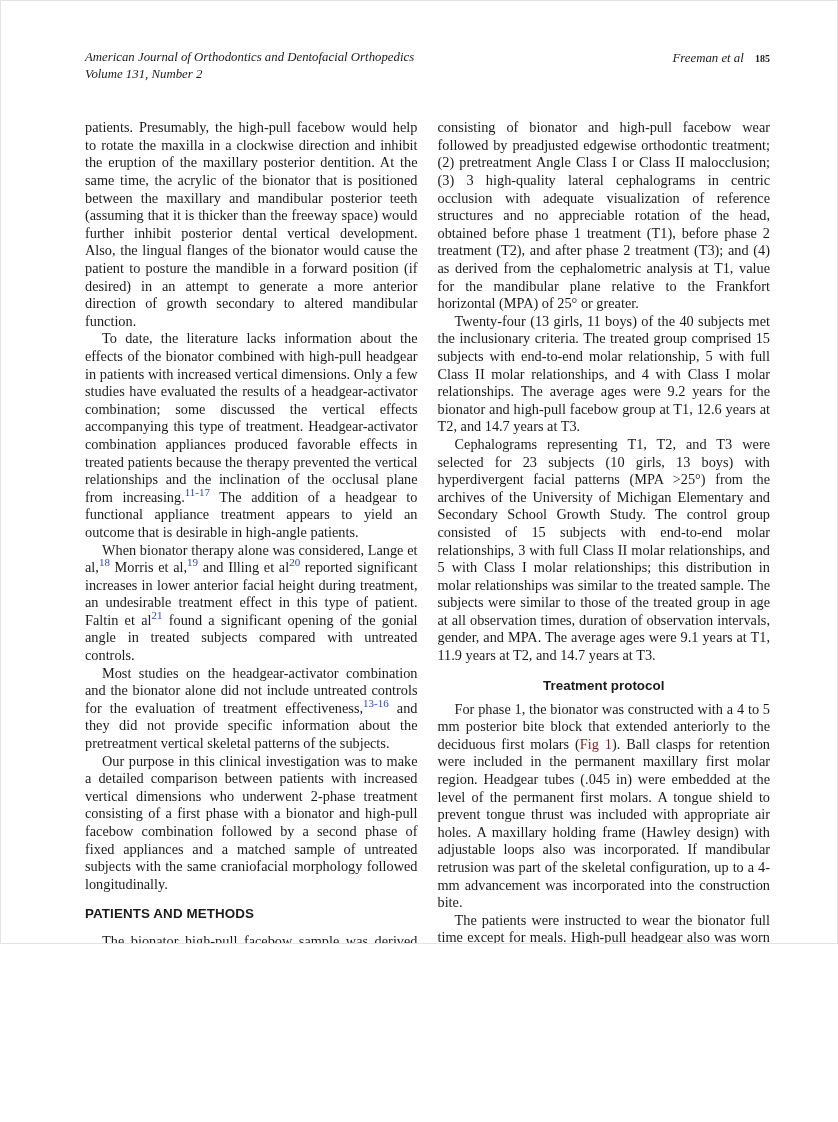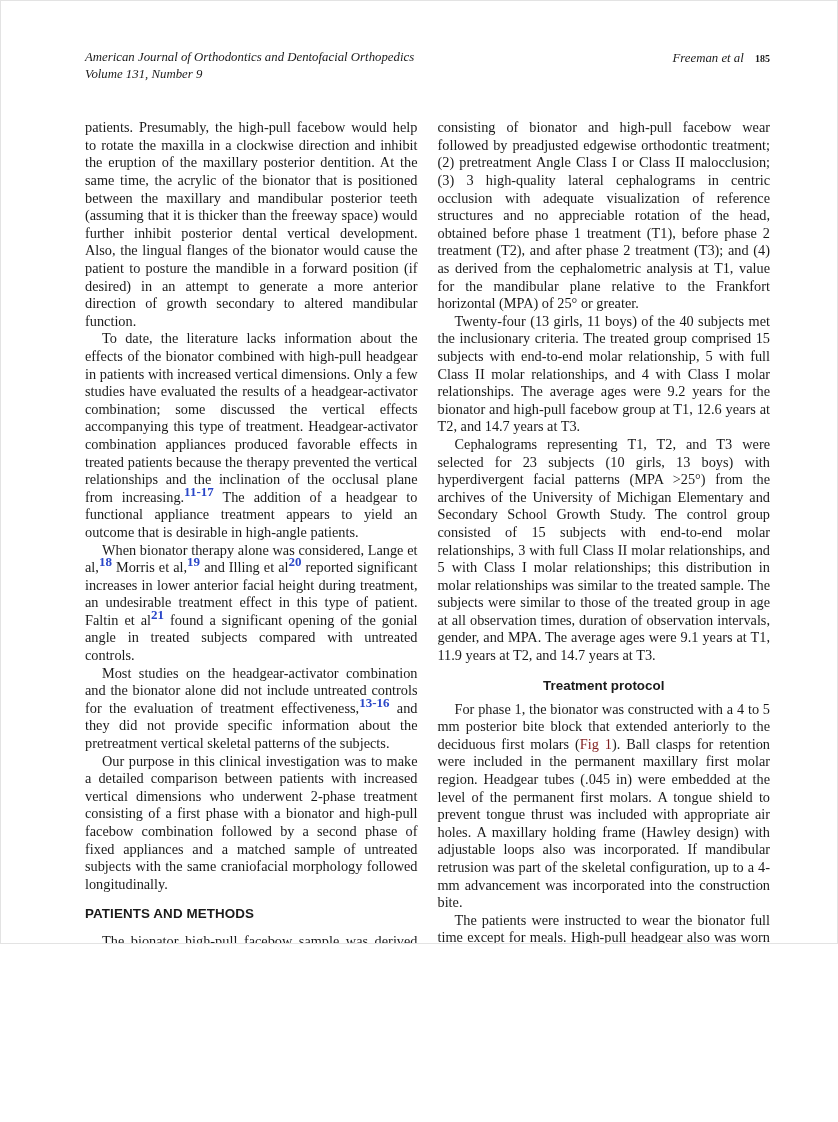--- a/index.html
+++ b/index.html
@@ -71,38 +71,37 @@
   }
   .sub-heading {
     font-family: "Liberation Sans", sans-serif;
     font-size: 13.4px;
     font-weight: bold;
     margin: 13px 0 8px 0;
     text-align: center;
   }
   sup.cite {
     color: #2946c8;
-    font-size: 13px;
+    font-size: 11px;
     line-height: 0;
     cursor: pointer;
-    font-weight: bold;
   }
   .figlink {
     color: #7f1d1d;
     cursor: pointer;
   }
 </style>
 </head>
 <body>
 
 <div class="page">
   <header class="running-head">
     <div class="left">
       <div>American Journal of Orthodontics and Dentofacial Orthopedics</div>
-      <div>Volume 131, Number 9</div>
+      <div>Volume 131, Number 2</div>
     </div>
     <div class="right">
       <span class="authors">Freeman et al</span>
       <span class="pagenum">185</span>
     </div>
   </header>
 
   <main class="columns">
     <section class="col">
         <p class="para">patients. Presumably, the high-pull facebow would help to rotate the maxilla in a clockwise direction and inhibit the eruption of the maxillary posterior dentition. At the same time, the acrylic of the bionator that is positioned between the maxillary and mandibular posterior teeth (assuming that it is thicker than the freeway space) would further inhibit posterior dental vertical development. Also, the lingual flanges of the bionator would cause the patient to posture the mandible in a forward position (if desired) in an attempt to generate a more anterior direction of growth secondary to altered mandibular function.</p>

